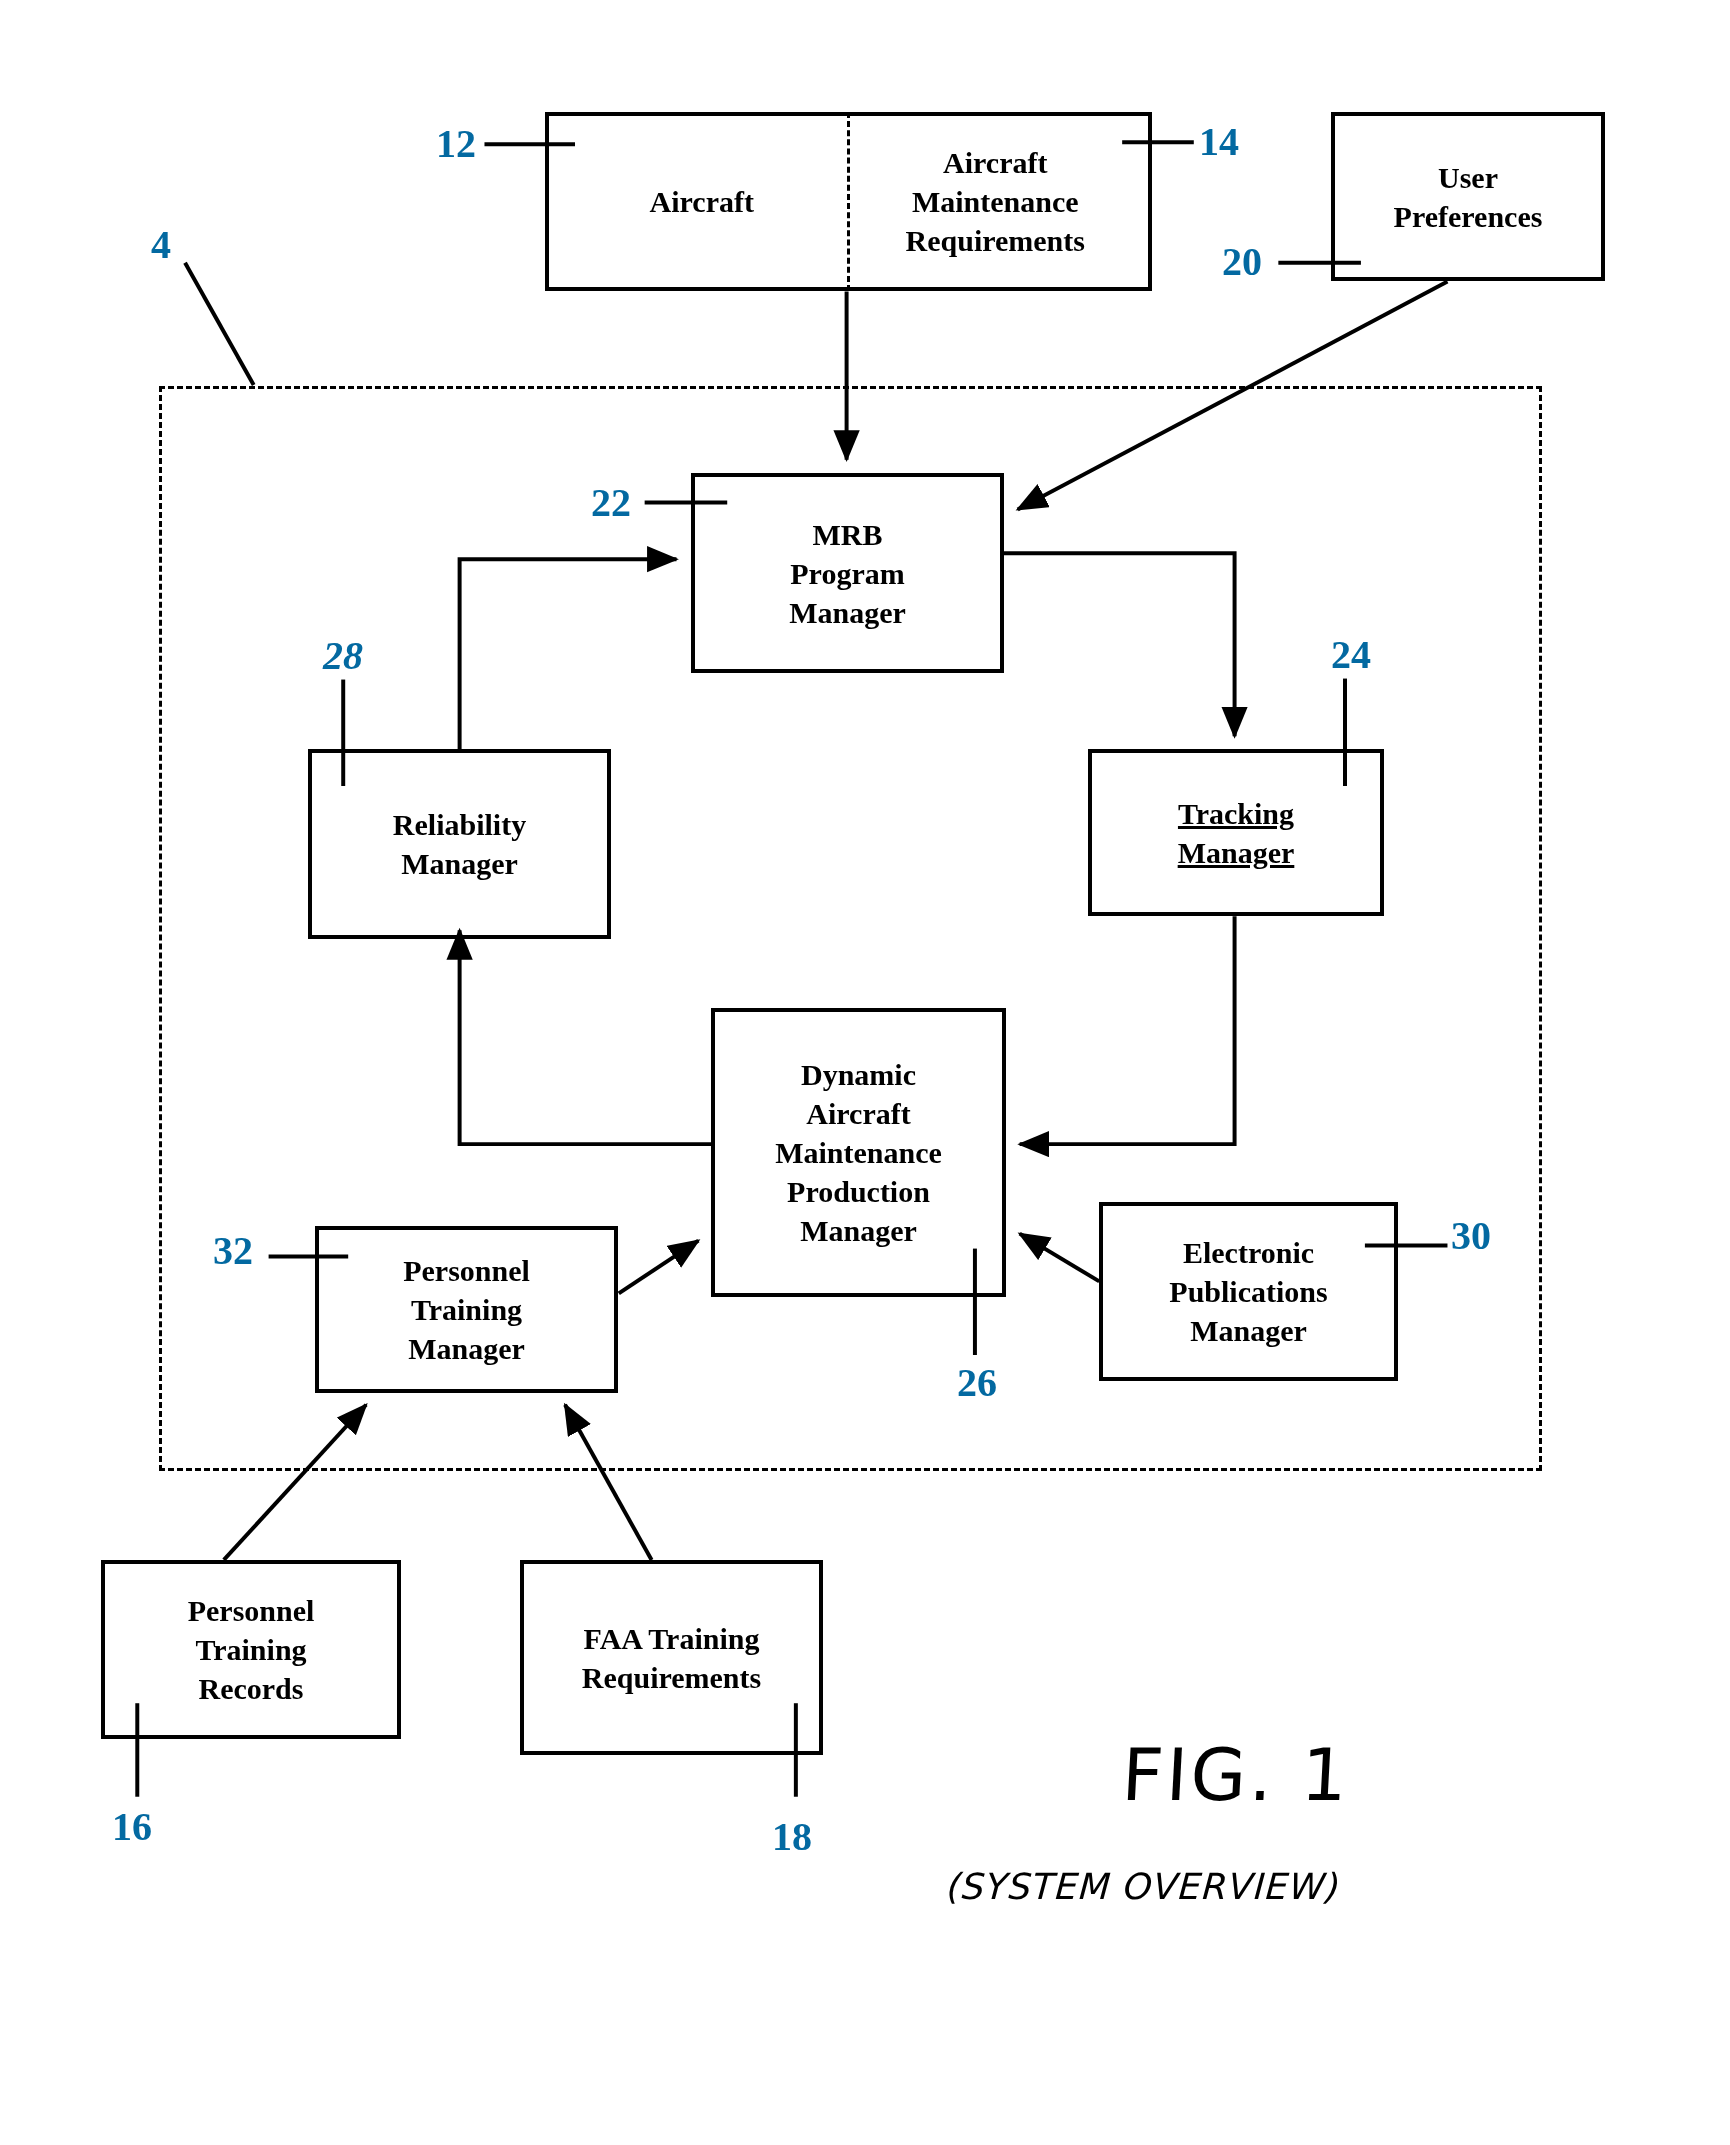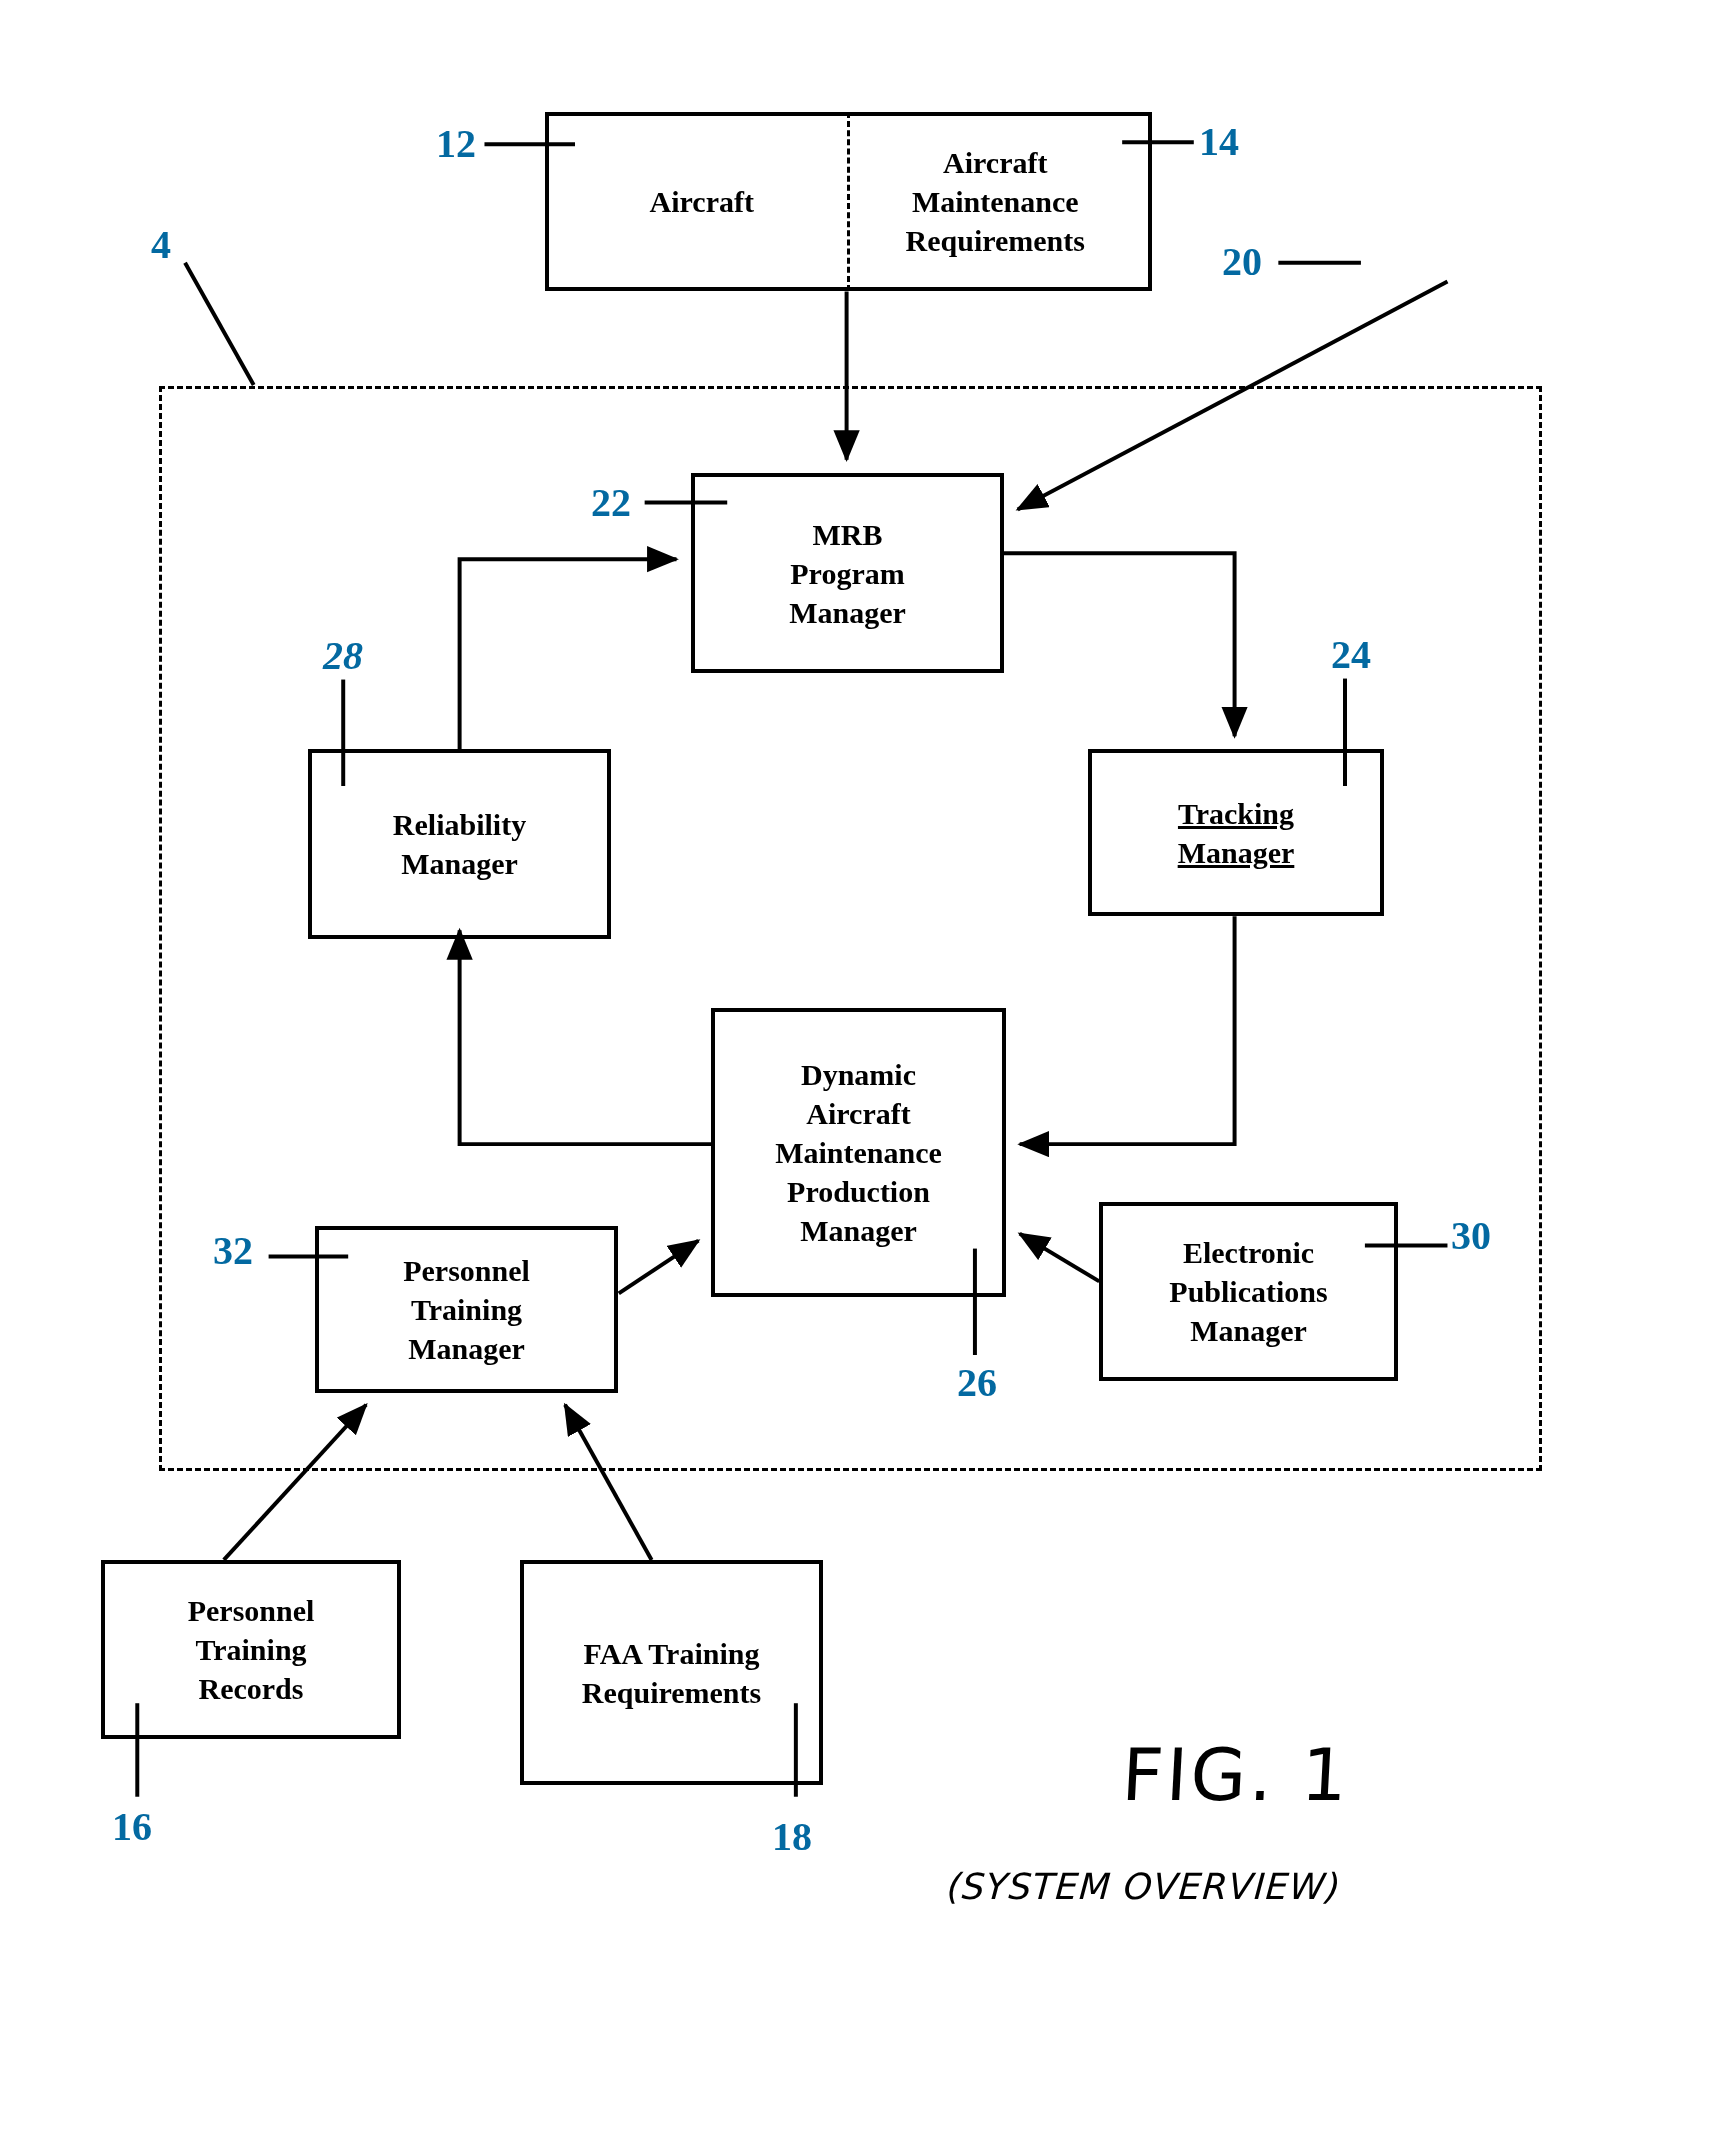--- a/index.html
+++ b/index.html
@@ -96,20 +96,23 @@
 <div id="page">
 
   <div class="sys-boundary" style="left:159px; top:386px; width:1383px; height:1085px;"></div>
 
   <div class="box" style="left:545px; top:112px; width:607px; height:179px;">
     <span class="txt" style="width:50%;">Aircraft</span>
     <span class="txt" style="width:50%;">Aircraft<br>Maintenance<br>Requirements</span>
   </div>
   <div class="v-divider" style="left:847px; top:112px; height:179px;"></div>
 
+  <div class="box" style="left:1331px; top:112px; width:274px; height:169px;">
+    <span class="txt">User<br>Preferences</span>
+  </div>
 
   <div class="box" style="left:691px; top:473px; width:313px; height:200px;">
     <span class="txt">MRB<br>Program<br>Manager</span>
   </div>
 
   <div class="box" style="left:308px; top:749px; width:303px; height:190px;">
     <span class="txt">Reliability<br>Manager</span>
   </div>
 
   <div class="box" style="left:1088px; top:749px; width:296px; height:167px;text-decoration:underline;">
@@ -125,21 +128,21 @@
   </div>
 
   <div class="box" style="left:1099px; top:1202px; width:299px; height:179px;">
     <span class="txt">Electronic<br>Publications<br>Manager</span>
   </div>
 
   <div class="box" style="left:101px; top:1560px; width:300px; height:179px;">
     <span class="txt">Personnel<br>Training<br>Records</span>
   </div>
 
-  <div class="box" style="left:520px; top:1560px; width:303px; height:225px;">
+  <div class="box" style="left:520px; top:1560px; width:303px; height:195px;">
     <span class="txt">FAA Training<br>Requirements</span>
   </div>
 
   <div class="ref" style="left:436px; top:124px;">12</div>
 
   <div class="ref" style="left:1199px; top:122px;">14</div>
 
   <div class="ref" style="left:1222px; top:242px;">20</div>
 
   <div class="ref" style="left:151px; top:225px;">4</div>

